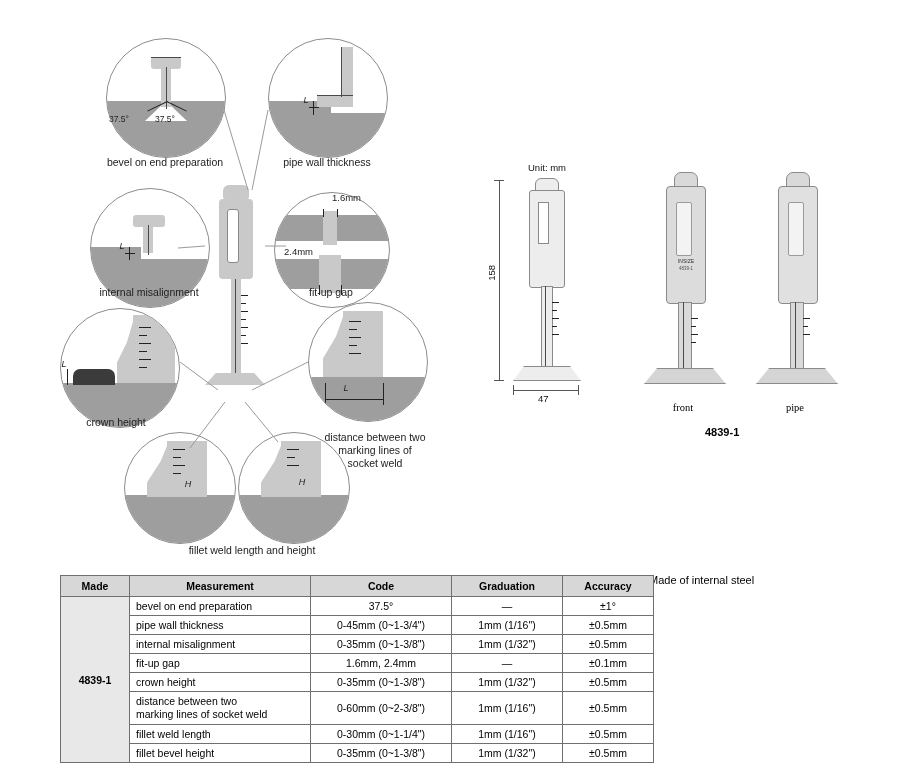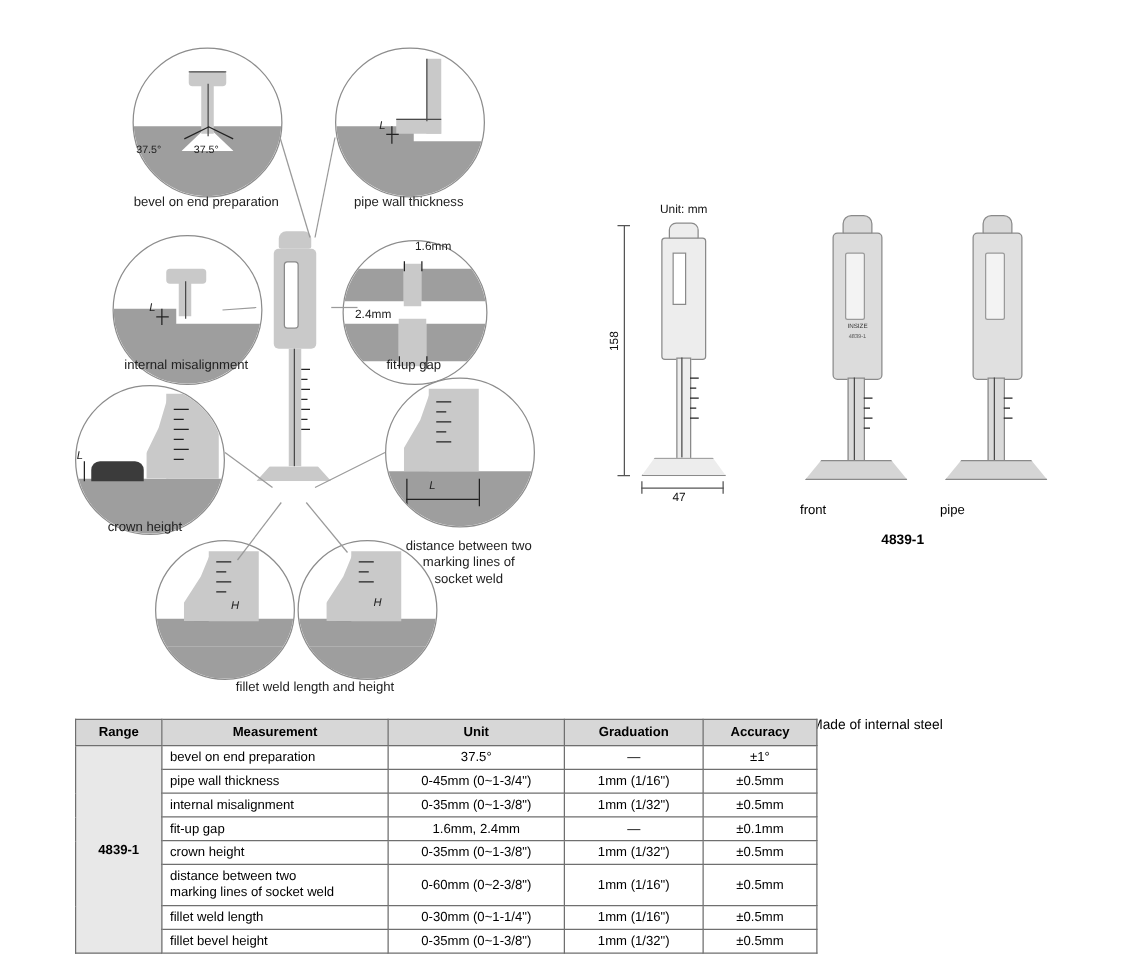--- a/index.html
+++ b/index.html
@@ -44,21 +44,21 @@
   td.range{width:128px;text-align:center;}
   td.grad{width:98px;text-align:center;}
   td.acc{width:78px;text-align:center;}
 
   .bullet{
     position:absolute;left:637px;top:574px;font-size:11px;color:#000;
   }
   .bullet .sq{display:inline-block;width:6px;height:6px;background:#000;margin-right:6px;vertical-align:1px;}
 
   
-  .photo-label{position:absolute;font-size:10.5px;color:#000;text-align:left;}
+  .photo-label{position:absolute;font-size:10.5px;color:#000;text-align:center;font-family:Liberation Serif, serif;}
   .model{position:absolute;font-size:11px;font-weight:bold;color:#000;}
 
   .unit{position:absolute;font-size:9.5px;color:#111;}
 
   
   .dimline{position:absolute;background:#555;}
   .dimtxt{position:absolute;font-size:9.5px;color:#111;}
   .vert{writing-mode:vertical-rl;transform:rotate(180deg);}
   .gage-body2{position:absolute;background:#ededed;border:1px solid #8a8a8a;}
 </style>
@@ -321,23 +321,23 @@
     <span>4839-1</span>
   </div>
 
   <div class="bullet">
     <span class="sq"></span><span>Made of internal steel</span>
   </div>
 
   <table class="spec">
     <thead>
       <tr>
-        <th>Range</th>
+        <th>Made</th>
         <th>Measurement</th>
-        <th>Unit</th>
+        <th>Code</th>
         <th>Graduation</th>
         <th>Accuracy</th>
       </tr>
     </thead>
     <tbody>
       <tr>
         <td class="code" rowspan="8">4839-1</td>
         <td class="meas">bevel on end preparation</td>
         <td class="range">37.5°</td>
         <td class="grad">—</td>

